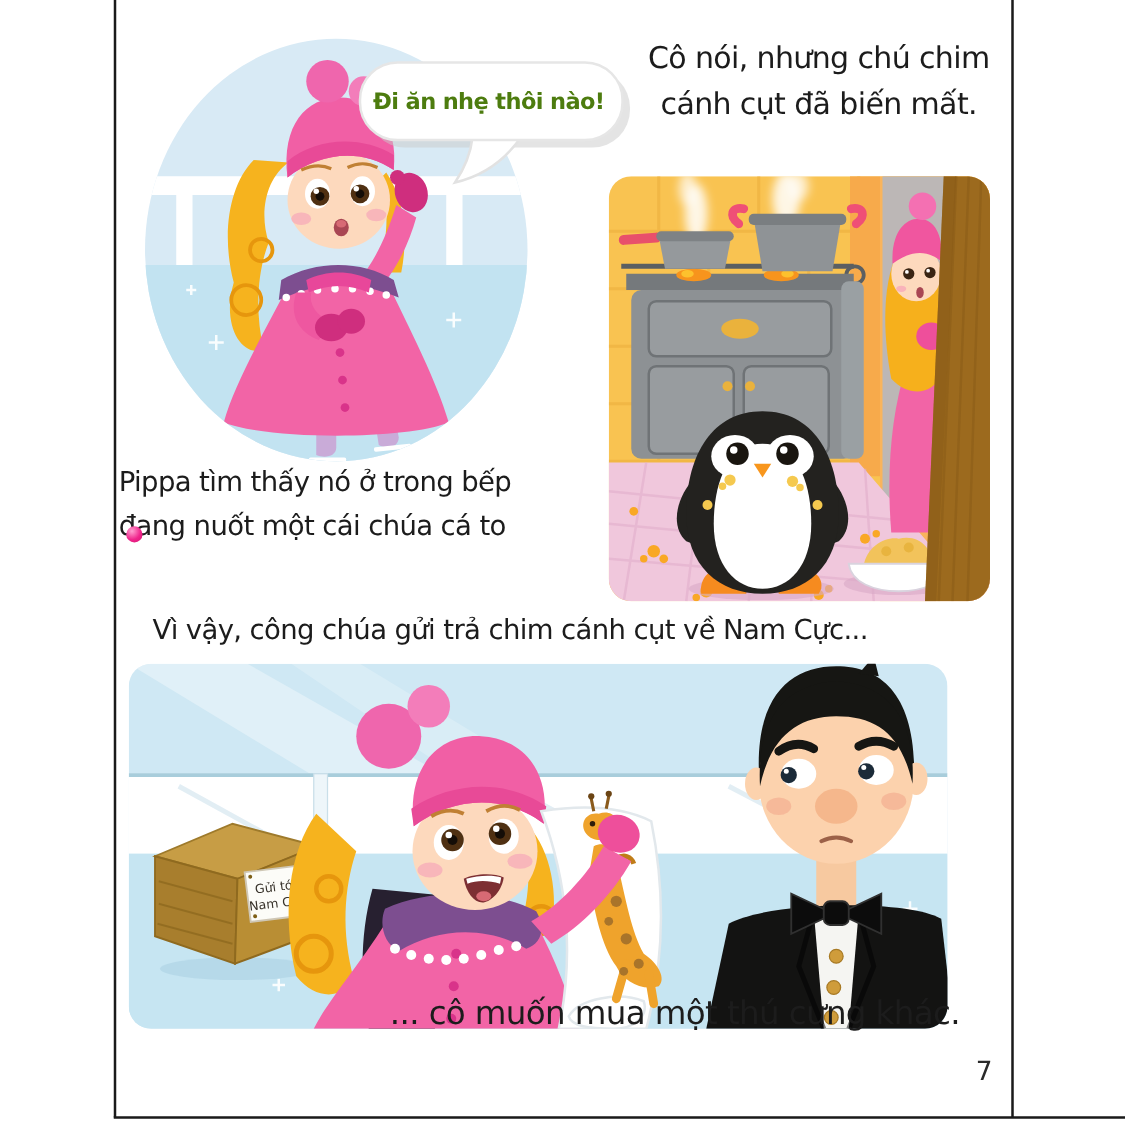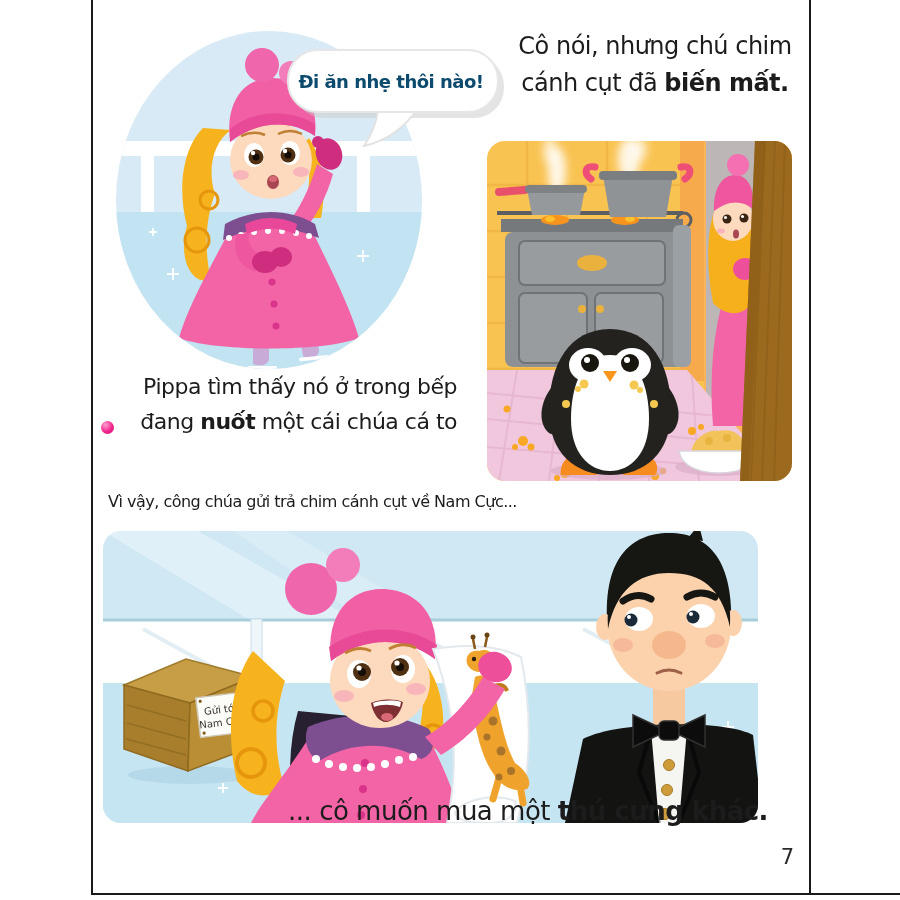--- a/index.html
+++ b/index.html
@@ -1,28 +1,28 @@
 <!DOCTYPE html>
 <html><head>
 <meta charset="utf-8">
 <style>
   html,body{margin:0;padding:0}
   body{width:900px;height:900px;position:relative;overflow:hidden;background:#ffffff;
        font-family:"DejaVu Sans","Liberation Sans",sans-serif;color:#1c1c1c}
   .abs{position:absolute}
   .frame{background:#1a1a1a}
   .caption{color:#1c1c1c;letter-spacing:-0.5px;font-weight:400}
-  .caption b{font-weight:700;letter-spacing:-0.5px}
+  .caption b{font-weight:400;letter-spacing:-0.5px}
   .cap-top{left:499px;top:28px;width:312px;text-align:center;font-size:24px;line-height:37px}
-  .cap-kitchen{left:95px;top:369px;width:362px;text-align:right;font-size:22px;line-height:35px}
-  .cap-send{left:108px;top:492px;white-space:nowrap;font-size:16px}
+  .cap-kitchen{left:95px;top:369px;width:362px;text-align:left;font-size:22px;line-height:35px}
+  .cap-send{left:122px;top:492px;white-space:nowrap;font-size:22px}
   .cap-want{right:132px;top:796px;white-space:nowrap;font-size:26px;text-align:left}
   .page-num{right:106px;top:845px;font-size:21px;color:#2a2a2a}
   .bubble-text{left:292px;top:58px;width:198px;height:46px;display:flex;align-items:center;justify-content:center;
-               font-size:18px;font-weight:700;letter-spacing:-0.5px;color:#0c4a6e;text-align:center}
+               font-size:18px;font-weight:700;letter-spacing:-0.5px;color:#4d7c0f;text-align:center}
   .pink-dot{left:101px;top:421px;width:13px;height:13px;border-radius:50%;
             background:radial-gradient(circle at 35% 30%, #ff9fd0 0%, #f0258c 55%, #d3136f 100%)}
 </style>
 </head>
 <body>
 
 <div class="abs frame" style="left:91px;top:0;width:2px;height:894px"></div>
 <div class="abs frame" style="left:809px;top:0;width:2px;height:894px"></div>
 <div class="abs frame" style="left:91px;top:893px;width:809px;height:2px"></div>
 

